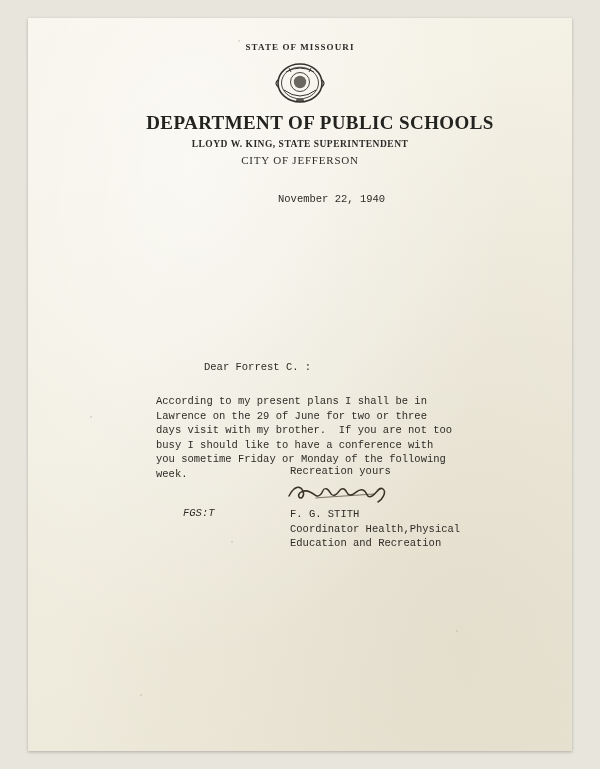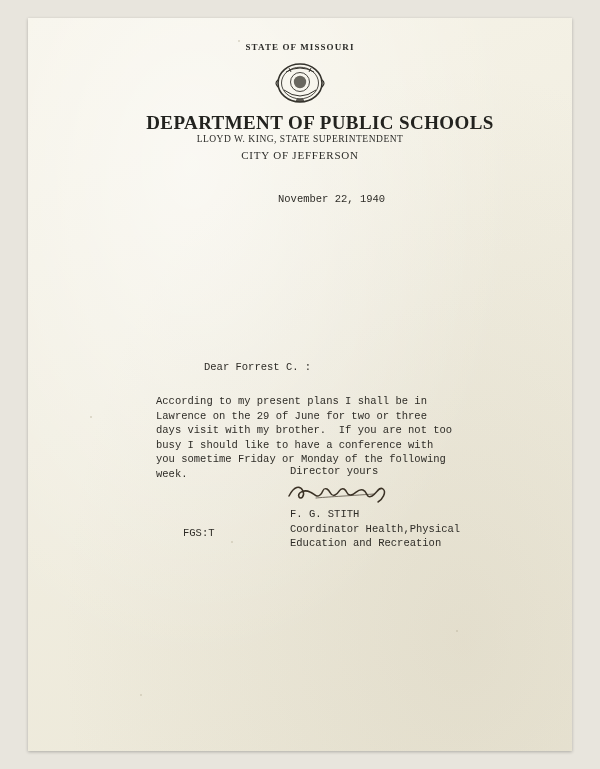--- a/index.html
+++ b/index.html
@@ -65,23 +65,24 @@
     font-size: 19px;
     font-weight: bold;
     letter-spacing: 0.4px;
     color: #23231f;
     margin-top: 2px;
     padding-left: 40px;
   }
   .supt-line {
     font-family: "Liberation Serif", serif;
     font-size: 9.5px;
-    font-weight: normal;
+    font-weight: bold;
     letter-spacing: 0.5px;
     color: #2b2b28;
+    margin-top: 5px;
   }
   .city-line {
     font-family: "Liberation Serif", serif;
     font-size: 11px;
     font-weight: normal;
     letter-spacing: 0.8px;
     color: #2b2b28;
     margin-top: 5px;
   }
 
@@ -127,21 +128,22 @@
   }
   .sign-block {
     position: absolute;
     left: 262px;
     top: 489px;
     font-family: Liberation Mono, monospace;
   }
   .initials {
     position: absolute;
     left: 155px;
-    top: 508px;
+    top: 488px;
+    font-style: italic;
   }
 </style>
 </head>
 <body>
 
 <div class="page">
   <div class="paper-tint"></div>
 
   <div class="speck" style="left:210px;top:22px;width:2px;height:2px;"></div>
   <div class="speck" style="left:62px;top:398px;width:2px;height:2px;"></div>
@@ -177,21 +179,21 @@
 
   <div class="typed salutation">Dear Forrest C. :</div>
 
   <div class="typed body-block"><span>According to my present plans I shall be in</span>
 <span>Lawrence on the 29 of June for two or three</span>
 <span>days visit with my brother.  If you are not too</span>
 <span>busy I should like to have a conference with</span>
 <span>you sometime Friday or Monday of the following</span>
 <span>week.</span></div>
 
-  <div class="typed closing">Director yours</div>
+  <div class="typed closing">Recreation yours</div>
 
   <div class="signature">
     <svg width="110" height="26" viewBox="0 0 110 26" aria-hidden="true">
       <path d="M3 16 C8 6, 14 5, 17 11 C19 16, 15 20, 13 17 C11 13, 18 9, 24 12 C29 14, 30 18, 34 15 C38 12, 36 7, 41 9 C45 11, 44 17, 49 15 C54 13, 53 7, 58 9 C62 11, 60 16, 65 15 C70 14, 72 8, 77 10 C82 12, 80 19, 86 16 C91 13, 93 6, 97 9 C101 12, 96 20, 92 22" fill="none" stroke="#3a3125" stroke-width="1.5" stroke-linecap="round"></path>
       <path d="M30 18 C40 17, 60 16, 88 14" fill="none" stroke="#3a3125" stroke-width="0.9" stroke-linecap="round" opacity="0.75"></path>
     </svg>
   </div>
 
   <div class="typed sign-block"><span>F. G. STITH</span>
 <span>Coordinator Health,Physical</span>

